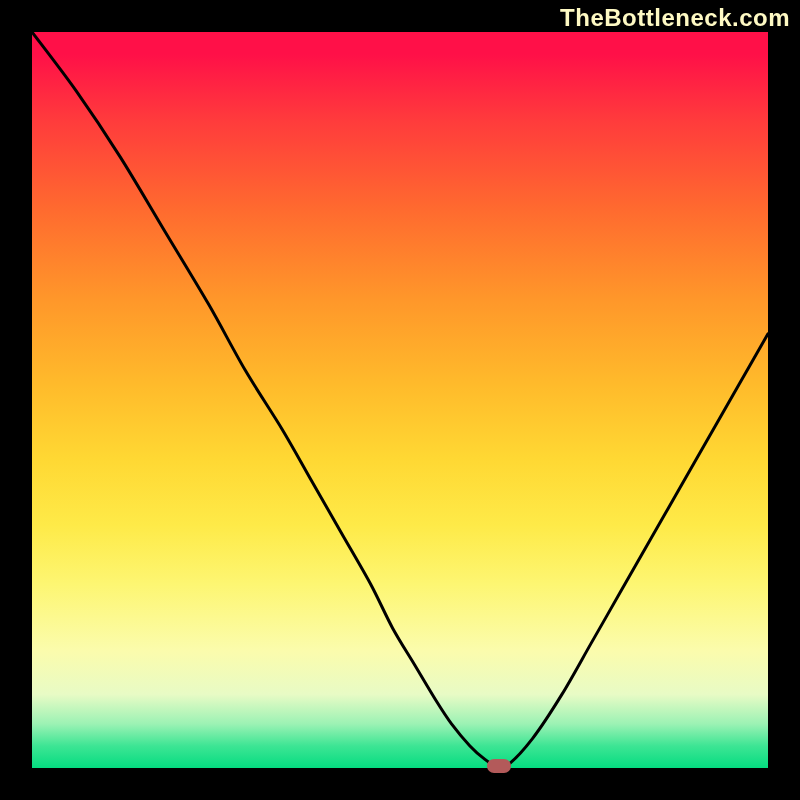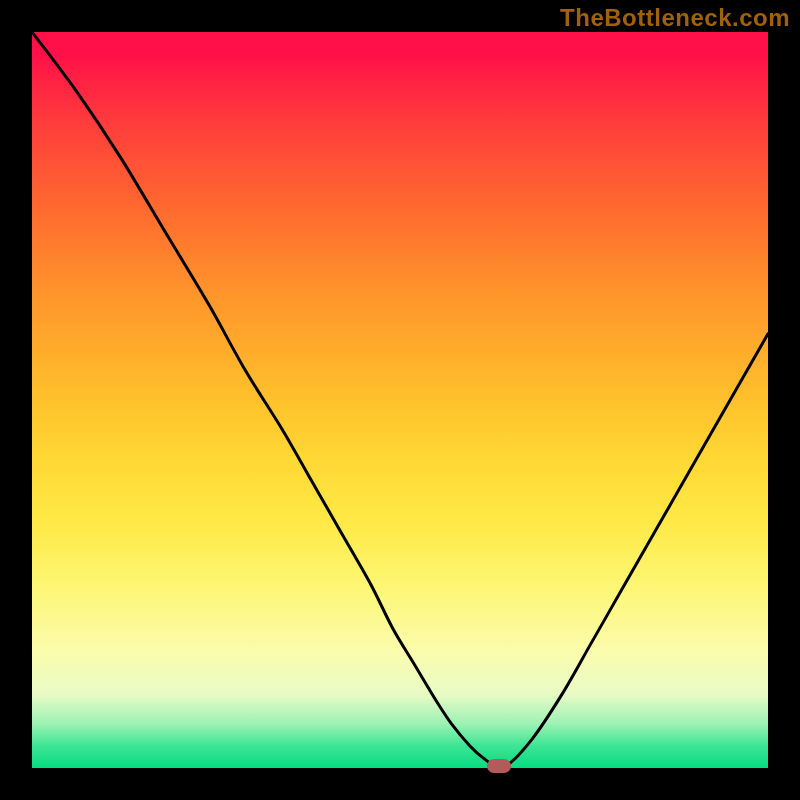--- a/index.html
+++ b/index.html
@@ -14,21 +14,21 @@
   .frame {
     position: relative;
     width: 800px;
     height: 800px;
     background: #000;
   }
   .watermark {
     position: absolute;
     top: 4px;
     right: 10px;
-    color: #a16207;
+    color: #fef9c3;
     font-size: 24px;
     font-weight: 600;
     letter-spacing: 0.5px;
     z-index: 10;
   }
   .plot-bg {
     position: absolute;
     left: 32px;
     top: 32px;
     width: 736px;

